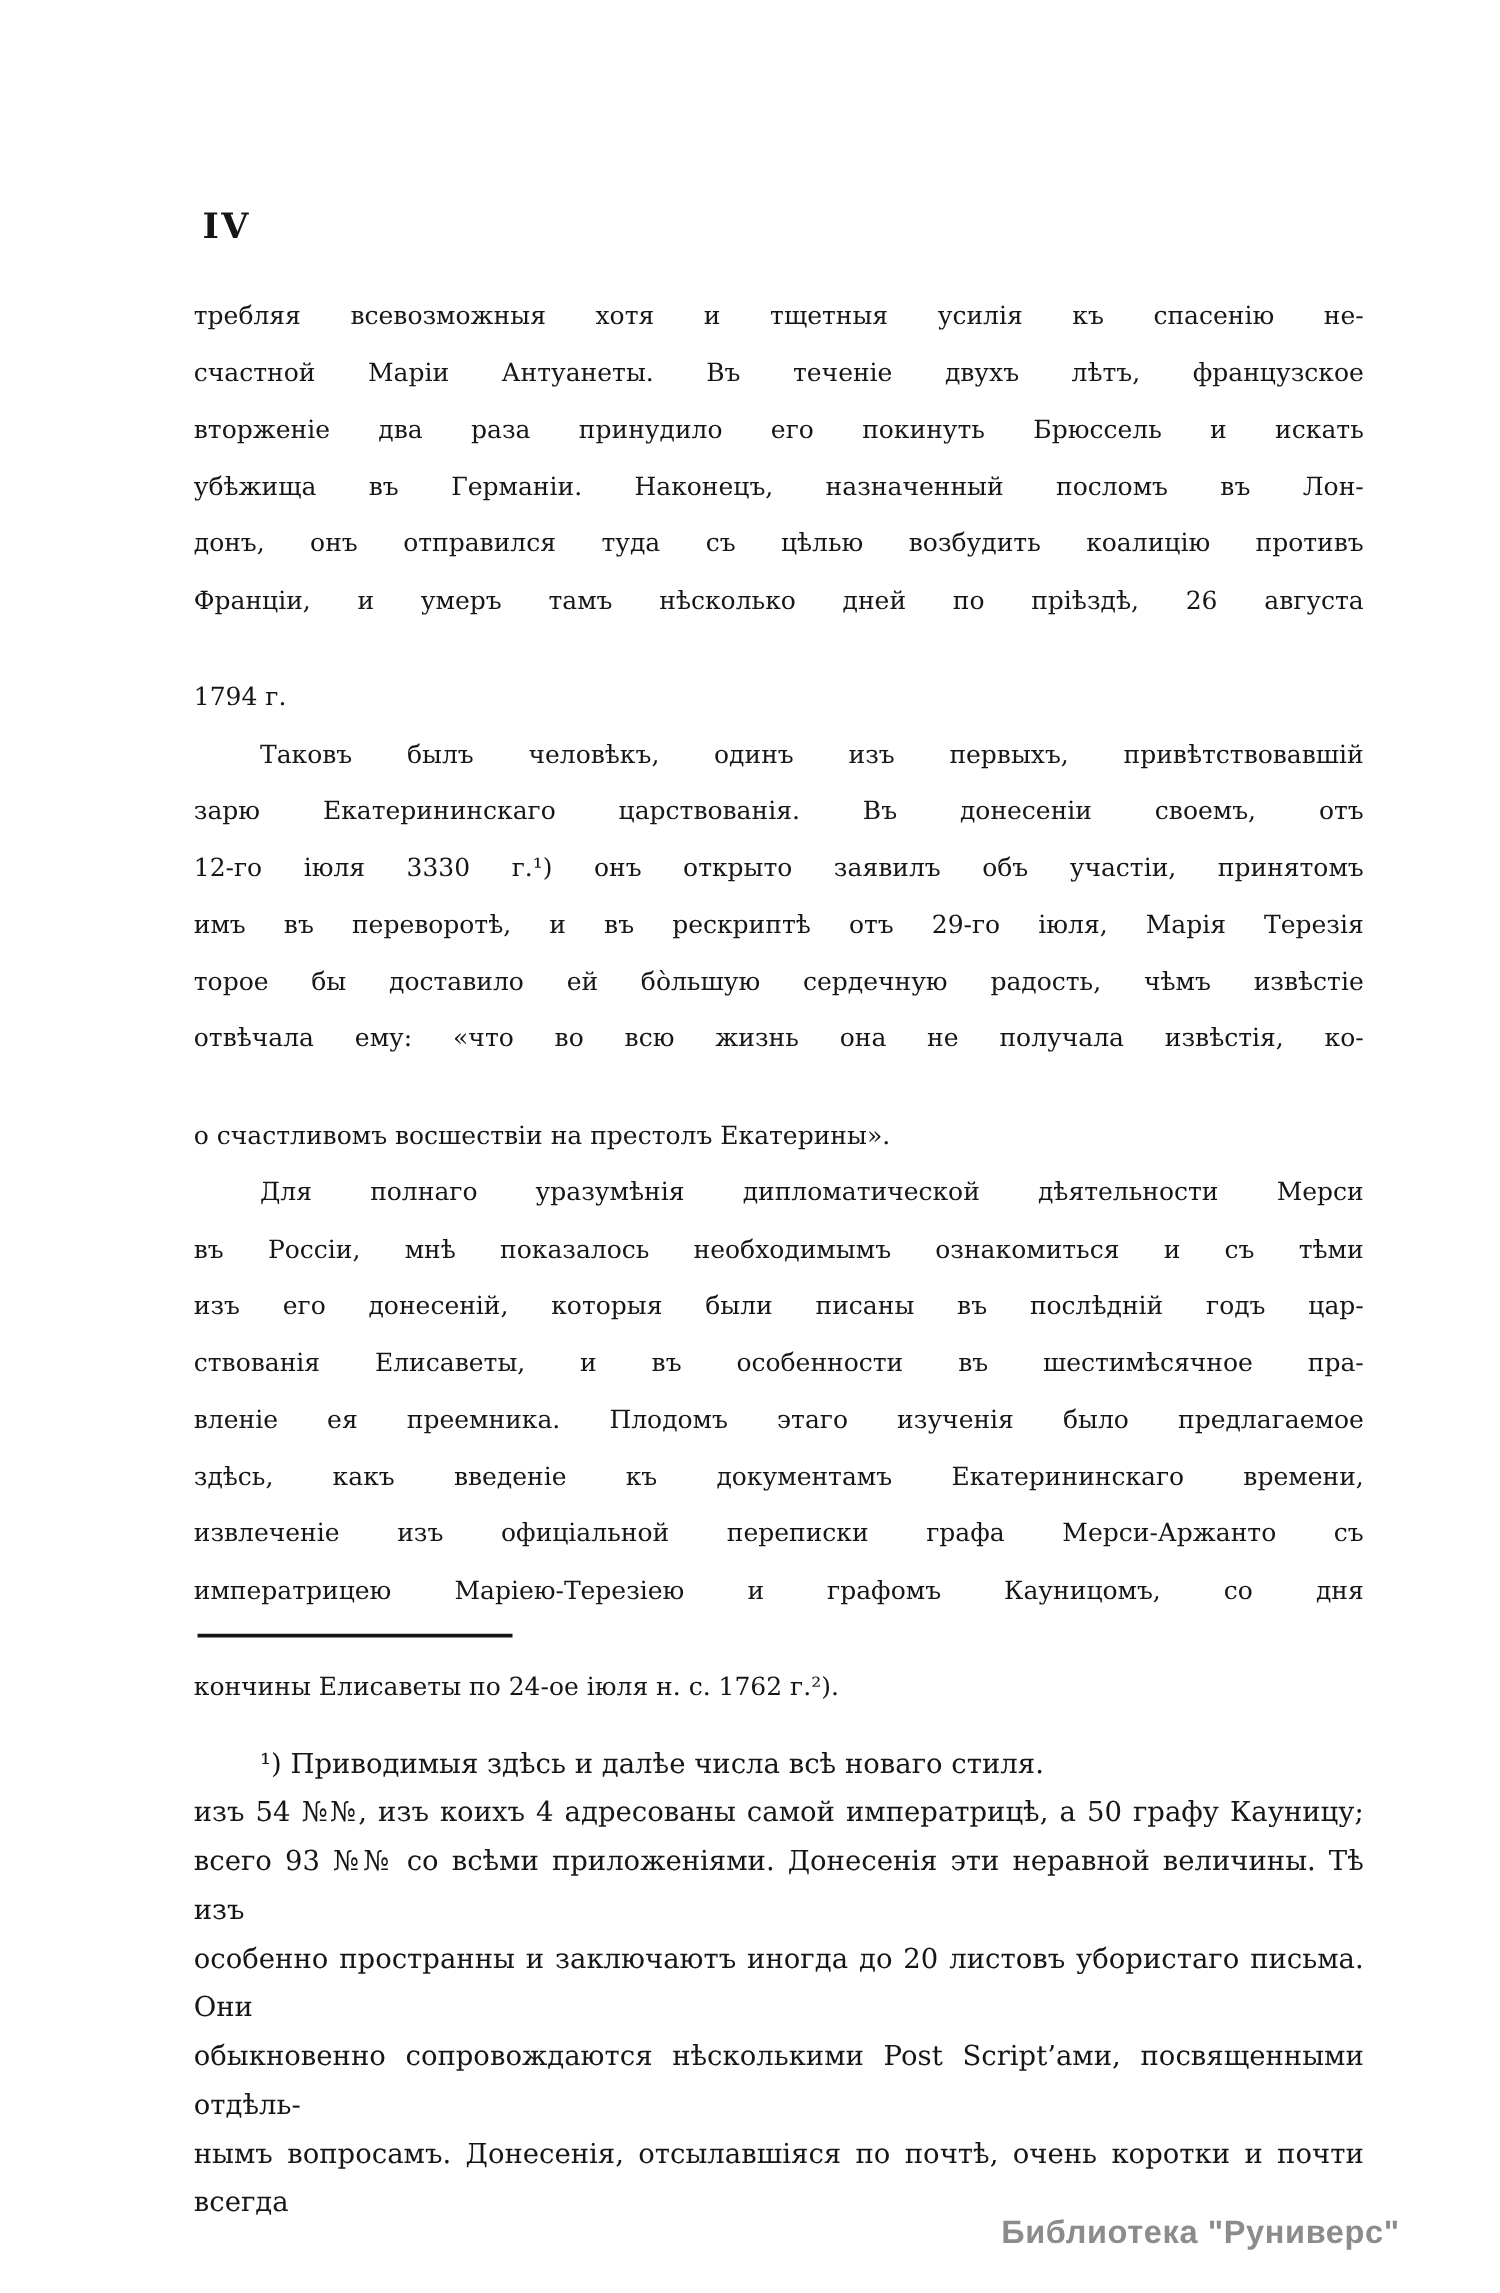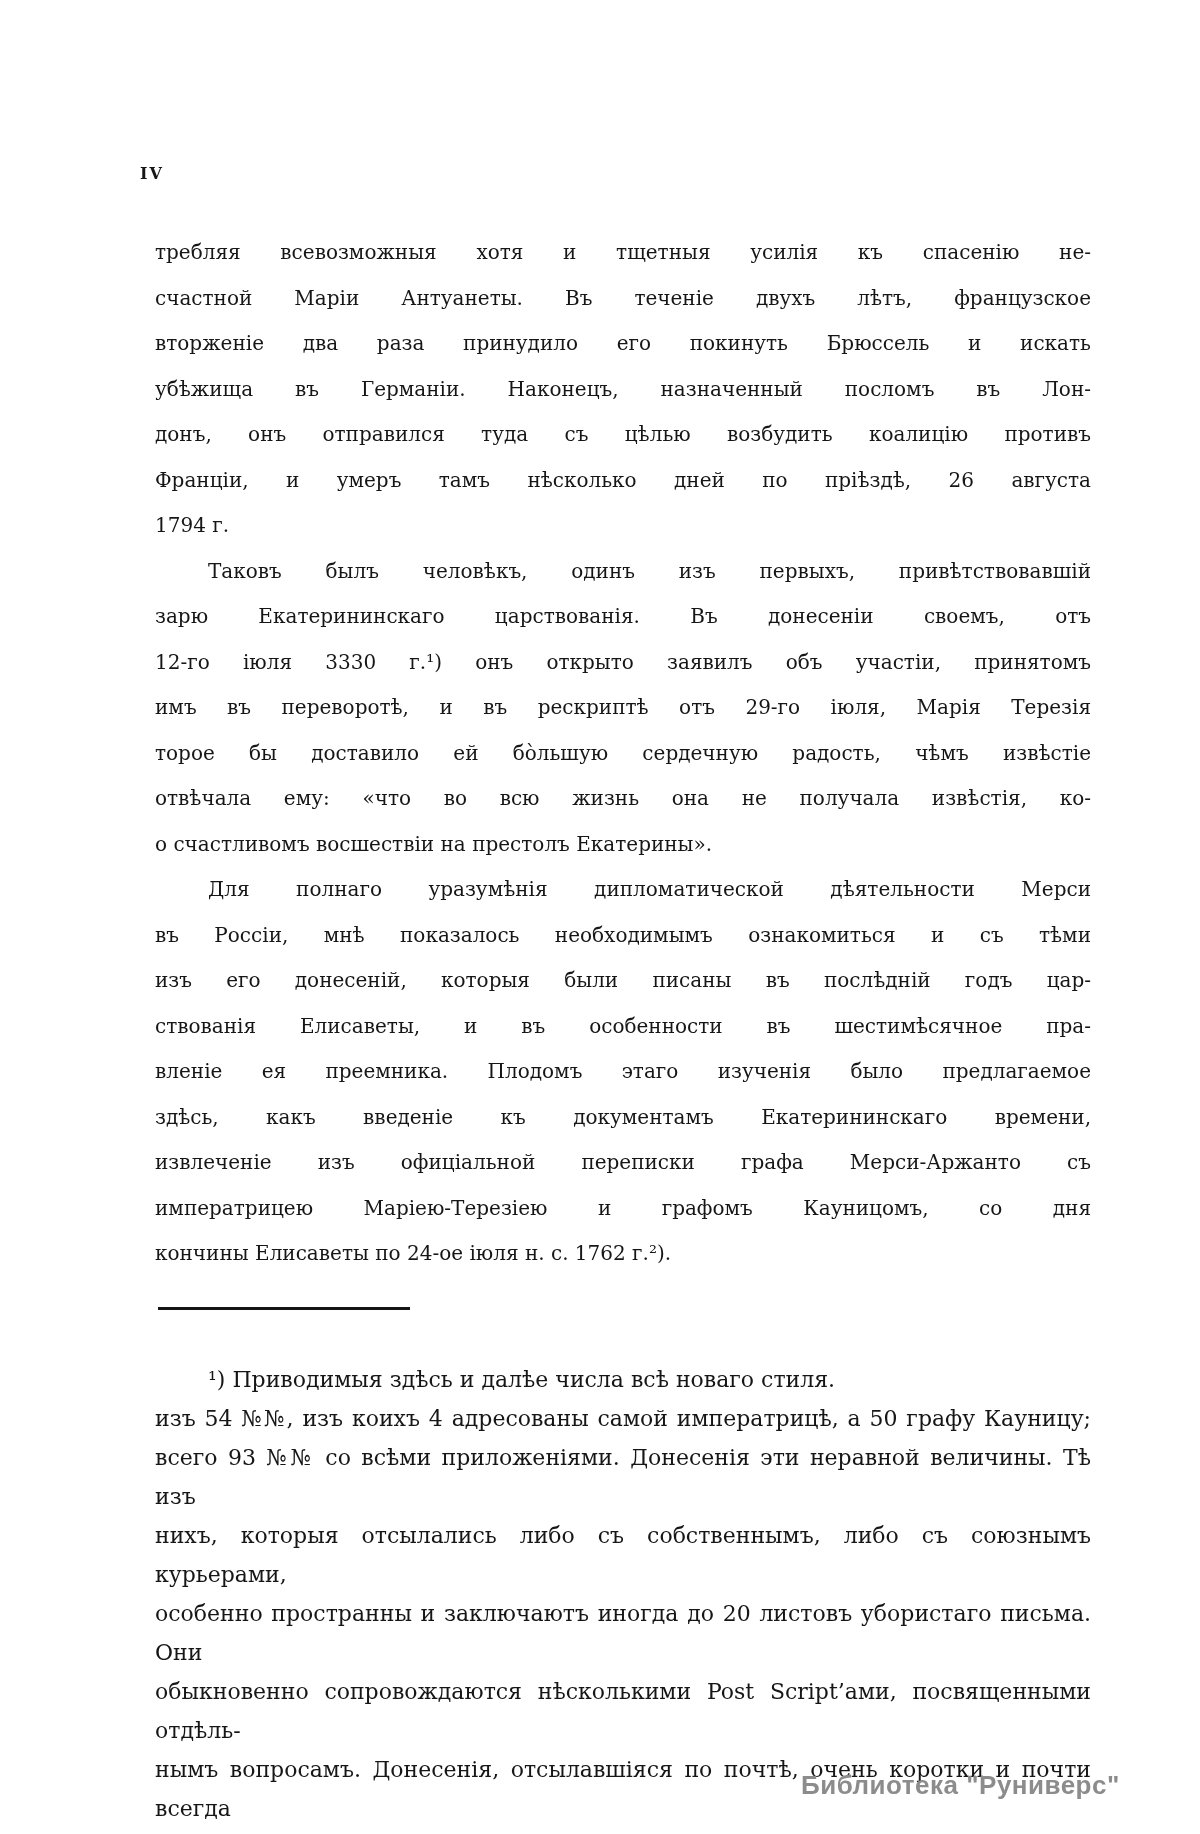--- a/index.html
+++ b/index.html
@@ -9,41 +9,41 @@
     position: relative;
     font-family: "DejaVu Serif", serif;
     color: var(--ink, #161616);
     overflow: hidden;
   }
   .page {
     position: absolute; inset: 0;
   }
   .pagenum {
     position: absolute;
-    left: 140px; top: 164px;
-    font-size: 16px; font-weight: 700;
+    left: 162px; top: 164px;
+    font-size: 28px; font-weight: 700;
     letter-spacing: 2px;
     color: var(--ink, #161616);
   }
   .body-block {
     position: absolute;
     left: 155px; top: 230px; width: 936px;
     font-size: 20px; line-height: 45.5px;
   }
   .fn-block {
     position: absolute;
     left: 155px; top: 1360px; width: 936px;
     font-size: 22px; line-height: 39px;
   }
   .line {
     text-align: justify;
     text-align-last: justify;
     white-space: normal;
   }
-  .line.end { text-align-last: left; }
+  .line.end { text-align-last: left; margin-top: 32px; }
   .line.ind { text-indent: 53px; }
   .rule {
     position: absolute;
     left: 158px; top: 1307px;
     width: 252px; height: 3px;
     background: var(--ink, #161616);
   }
   .watermark {
     position: absolute;
     left: 801px; top: 1770px;
@@ -94,21 +94,20 @@
 
   <div class="rule"></div>
 
   <div class="fn-block">
     <div>
       <div class="line ind end">¹) Приводимыя здѣсь и далѣе числа всѣ новаго стиля.</div>
     </div>
     <div>
       <div class="line">изъ 54 №№, изъ коихъ 4 адресованы самой императрицѣ, а 50 графу Кауницу;</div>
       <div class="line">всего 93 №№ со всѣми приложеніями. Донесенія эти неравной величины. Тѣ изъ</div>
-      <div class="line">нихъ, которыя отсылались либо съ собственнымъ, либо съ союзнымъ курьерами,</div>
       <div class="line">особенно пространны и заключаютъ иногда до 20 листовъ убористаго письма. Они</div>
       <div class="line">обыкновенно сопровождаются нѣсколькими Post Script’ами, посвященными отдѣль-</div>
       <div class="line">нымъ вопросамъ. Донесенія, отсылавшіяся по почтѣ, очень коротки и почти всегда</div>
     </div>
   </div>
 
   <div class="watermark">Библиотека "Руниверс"</div>
 
 </div>
 

